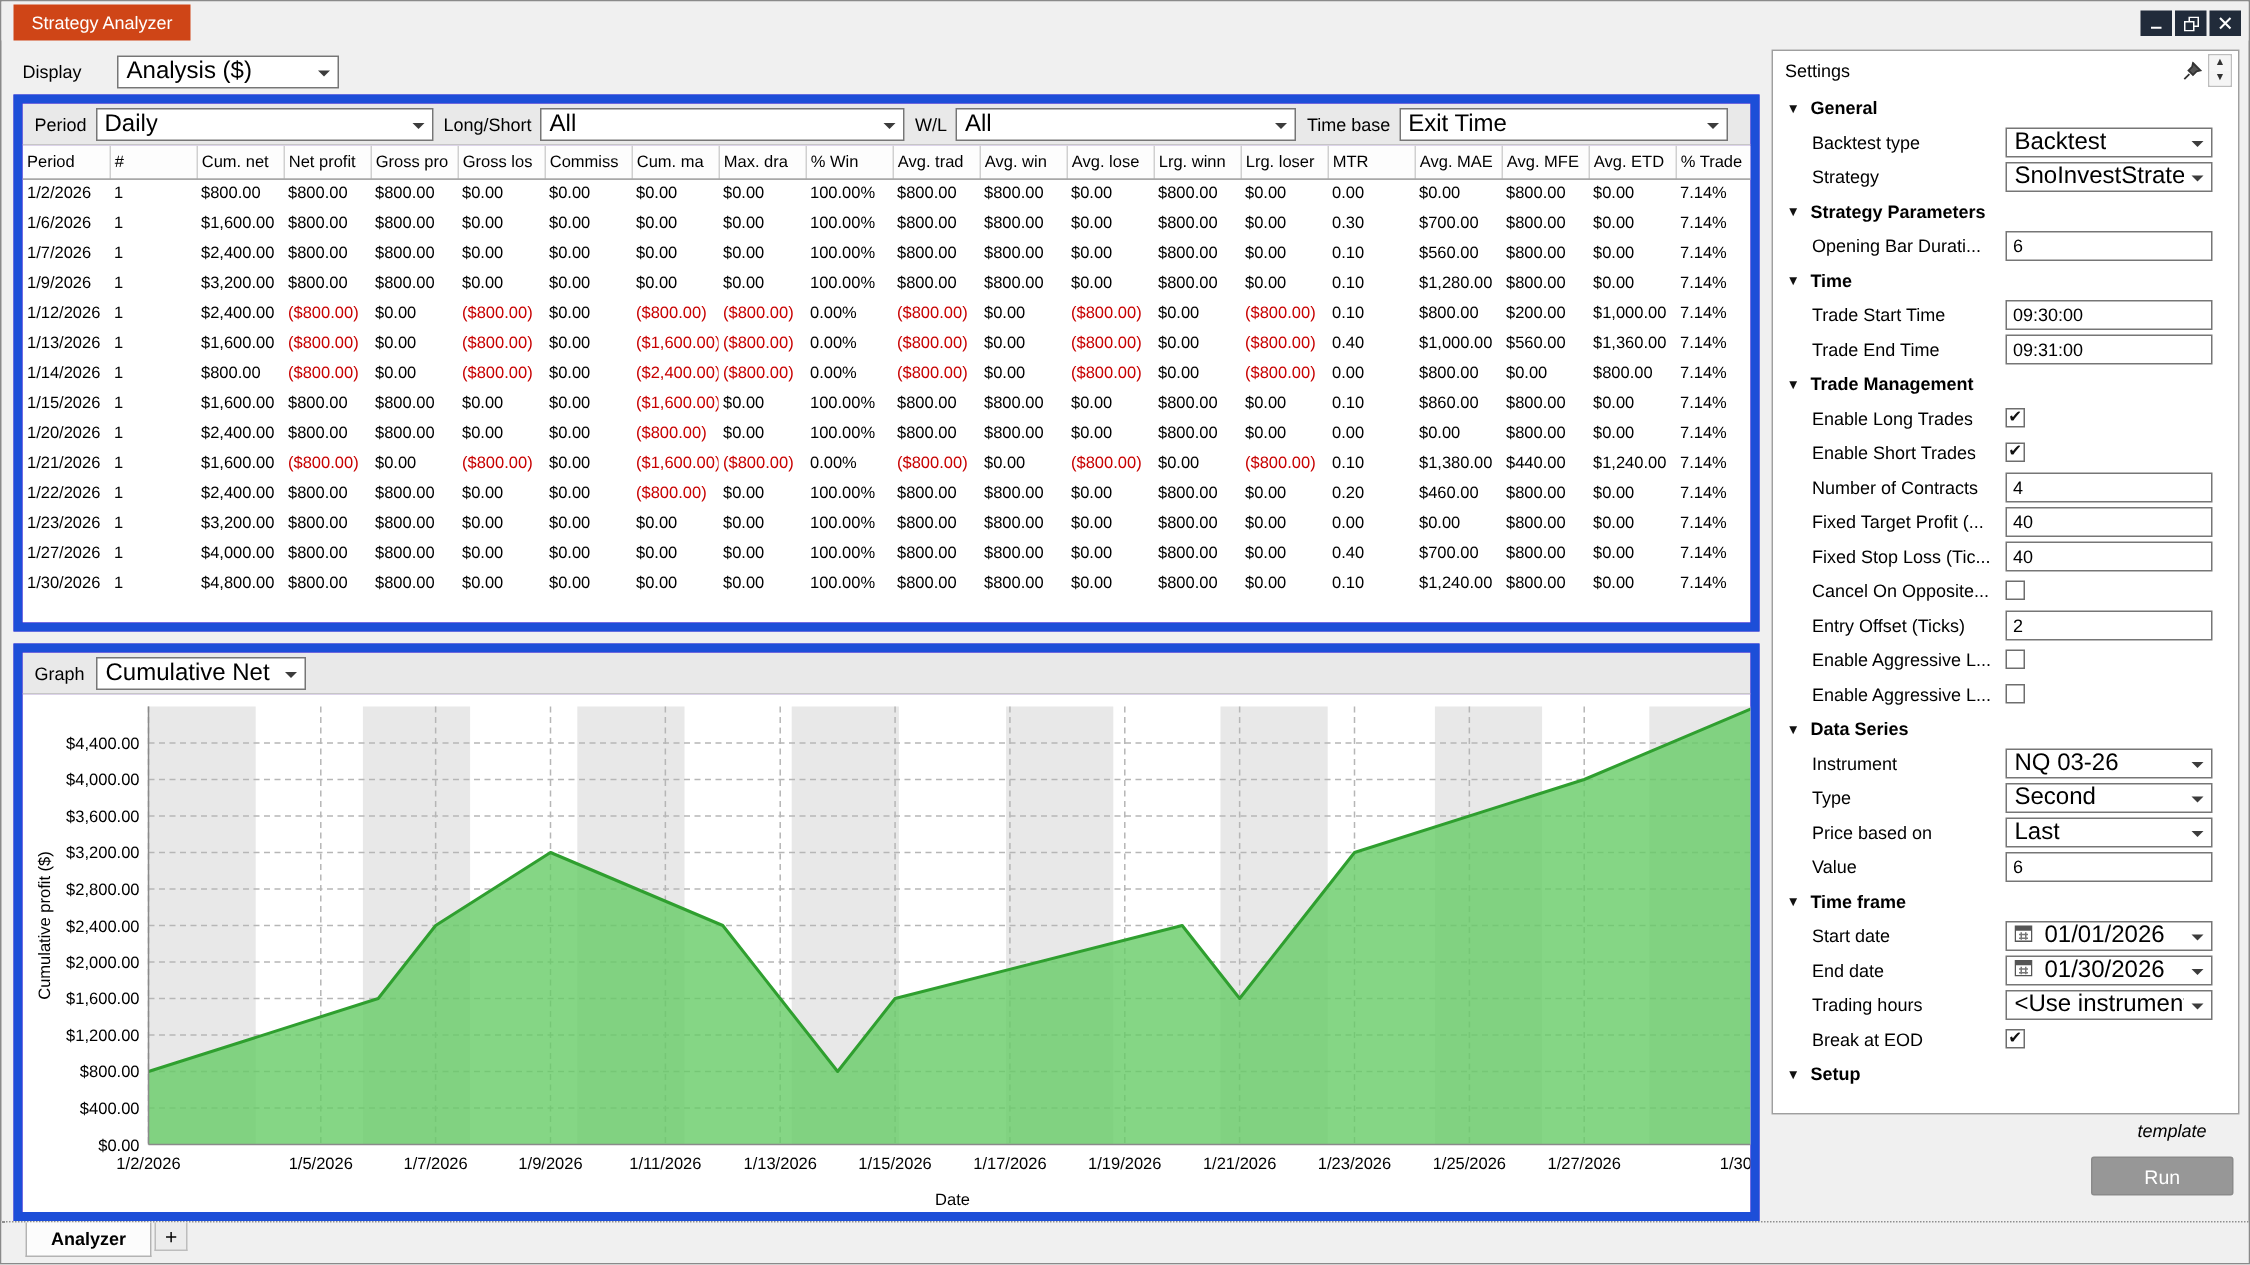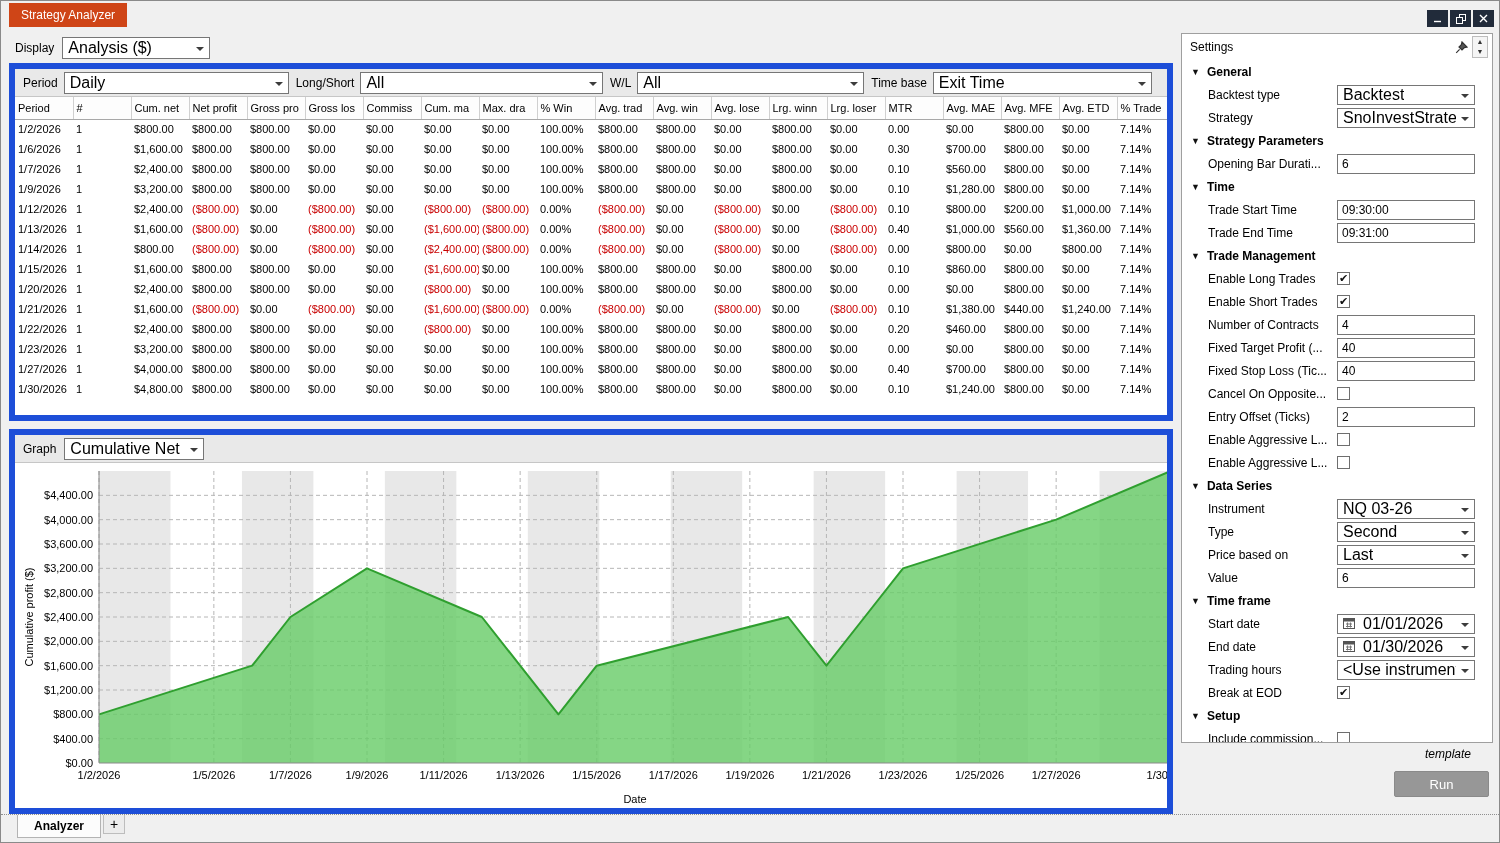--- a/index.html
+++ b/index.html
@@ -1,32 +1,32 @@
 <!DOCTYPE html>
 <html><head>
 <meta charset="utf-8">
 <style>
   *{box-sizing:border-box;margin:0;padding:0}
   html,body{width:1500px;height:843px;overflow:hidden}
   body{font-family:"Liberation Sans",sans-serif;background:#d8d8d8;font-size:12px;color:#000}
   .window{position:relative;width:1500px;height:843px;background:#f0f0f0;border:1px solid #8a8a8a;display:flex;flex-direction:column}
 
   
-  .titlebar{height:26px;background:#f0f0f0;display:flex;justify-content:space-between;align-items:flex-end;flex:0 0 auto}
+  .titlebar{height:26px;background:#f0f0f0;display:flex;justify-content:space-between;align-items:center;flex:0 0 auto}
   .title-tab{margin-left:8px;margin-top:2px;height:24px;background:#cf4517;color:#fff;font-size:12px;display:flex;align-items:center;padding:0 12px;white-space:nowrap}
   .win-controls{display:flex;gap:2px;margin:3px 5px 0 0}
   .win-btn{width:21px;height:17px;background:#212b3a;display:flex;align-items:center;justify-content:center;cursor:pointer}
   .win-btn svg{display:block}
 
   
   .content{flex:1 1 auto;display:flex;gap:8px;padding:6px 8px 0 8px;overflow:hidden}
   .left-col{width:1164px;display:flex;flex-direction:column;flex:0 0 auto}
   .right-col{width:312px;display:flex;flex-direction:column;flex:0 0 auto}
 
-  .display-row{height:30px;display:flex;align-items:center;gap:8px;padding:0 6px;flex:0 0 auto}
+  .display-row{height:30px;display:flex;align-items:center;gap:24px;padding:0 6px;flex:0 0 auto}
 
   .panel{background:#6d28d9;border:6px solid #1d4ed8}
   .table-panel{height:358px;display:flex;flex-direction:column;overflow:hidden;flex:0 0 auto}
   .filter-bar{height:28px;background:#e9e9e9;border-bottom:1px solid #c6c6c6;display:flex;align-items:center;padding:0 8px;flex:0 0 auto}
   .filter-bar .flabel{margin-right:6px;white-space:nowrap}
   .filter-bar .combo{margin-right:7px}
 
   
   .combo{position:relative;height:22px;background:#fff;border:1px solid #767676;display:flex;align-items:center;padding:0 18px 0 5px;font-size:16px;white-space:nowrap;overflow:hidden;cursor:pointer}
   .combo-val{overflow:hidden;white-space:nowrap}
@@ -785,26 +785,20 @@
             <div class="srow">
               <span class="lbl">Break at EOD</span>
               <div class="ctrl">
                 <div class="cbox">✔</div>
               </div>
             </div>
             <div class="sec">
               <span class="tri">▼</span>
               <span>Setup</span>
             </div>
-            <div class="srow">
-              <span class="lbl">Include commission...</span>
-              <div class="ctrl">
-                <div class="cbox"></div>
-              </div>
-            </div>
           </div>
       </div>
       <div class="settings-extra">
         <div class="template-link">template</div>
         <button class="run-btn">Run</button>
       </div>
     </div>
   </div>
 
   <div class="bottom-bar">

